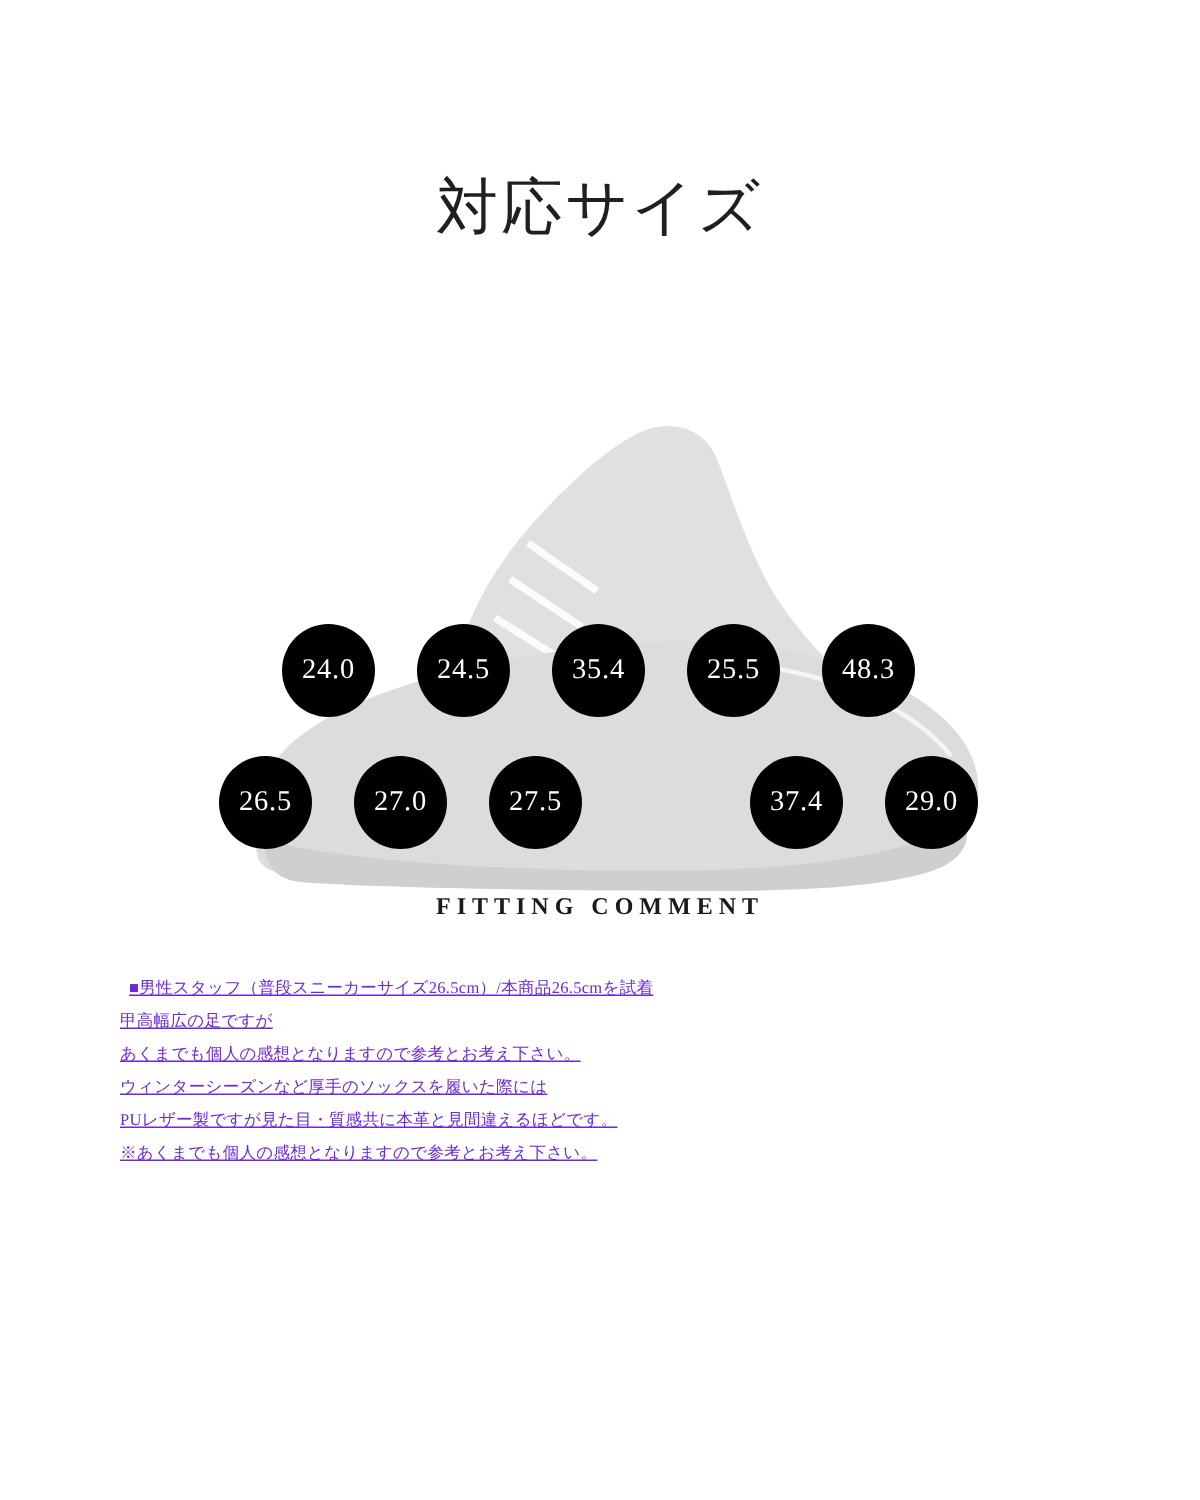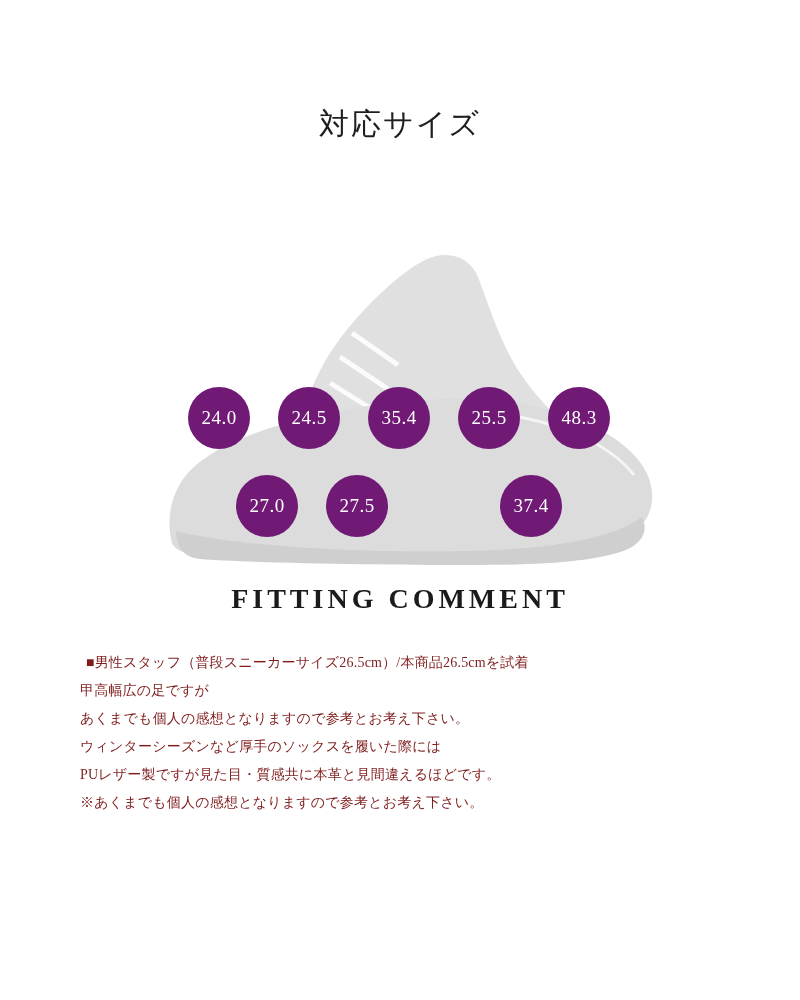--- a/index.html
+++ b/index.html
@@ -19,21 +19,21 @@
   .page {
     width: 800px;
     height: 1000px;
     position: relative;
   }
 
   
   .size-title {
     text-align: center;
     font-family: "Liberation Serif", "DejaVu Serif", serif;
-    font-size: 30px;
+    font-size: 41px;
     letter-spacing: 2px;
     color: #1f1f1f;
     padding-top: 84px;
     font-weight: 400;
   }
 
   
   .shoe-area {
     position: relative;
     width: 800px;
@@ -52,49 +52,50 @@
     left: 0;
     top: 0;
     width: 800px;
     height: 400px;
   }
   .bubble {
     position: absolute;
     width: 62px;
     height: 62px;
     border-radius: 50%;
-    background: #701a75;
+    background: #000000;
     color: #ffffff;
     display: flex;
     align-items: center;
     justify-content: center;
     font-family: "Liberation Serif", "DejaVu Serif", serif;
     font-size: 19px;
     letter-spacing: 0.5px;
     box-sizing: border-box;
   }
 
   
   .fitting-title {
     text-align: center;
     font-family: "Liberation Serif", "DejaVu Serif", serif;
-    font-size: 28px;
+    font-size: 16px;
     letter-spacing: 4px;
     color: #1b1b1b;
-    margin-top: 18px;
+    margin-top: 2px;
   }
 
   .comment-block {
     width: 640px;
     margin: 34px auto 0 auto;
     font-family: "Liberation Serif", "DejaVu Serif", serif;
-    font-size: 14px;
+    font-size: 11px;
     line-height: 2.0;
-    color: #7f1d1d;
+    color: #6d28d9;
     letter-spacing: 0.2px;
+    text-decoration: underline;
   }
   .comment-line {
     white-space: pre-wrap;
   }
   .comment-line.first {
     text-indent: 6px;
   }
 </style>
 </head>
 <body>
@@ -147,23 +148,25 @@
     </svg>
 
     <div class="bubbles">
 
       <div class="bubble" style="left:188px; top:222px;">24.0</div>
       <div class="bubble" style="left:278px; top:222px;">24.5</div>
       <div class="bubble" style="left:368px; top:222px;">35.4</div>
       <div class="bubble" style="left:458px; top:222px;">25.5</div>
       <div class="bubble" style="left:548px; top:222px;">48.3</div>
 
+      <div class="bubble" style="left:146px; top:310px;">26.5</div>
       <div class="bubble" style="left:236px; top:310px;">27.0</div>
       <div class="bubble" style="left:326px; top:310px;">27.5</div>
       <div class="bubble" style="left:500px; top:310px;">37.4</div>
+      <div class="bubble" style="left:590px; top:310px;">29.0</div>
     </div>
   </div>
 
   <h2 class="fitting-title">FITTING COMMENT</h2>
 
   <div class="comment-block">
     <div class="comment-line first">■男性スタッフ（普段スニーカーサイズ26.5cm）/本商品26.5cmを試着</div>
     <div class="comment-line">甲高幅広の足ですが</div>
     <div class="comment-line">あくまでも個人の感想となりますので参考とお考え下さい。</div>
     <div class="comment-line">ウィンターシーズンなど厚手のソックスを履いた際には</div>

